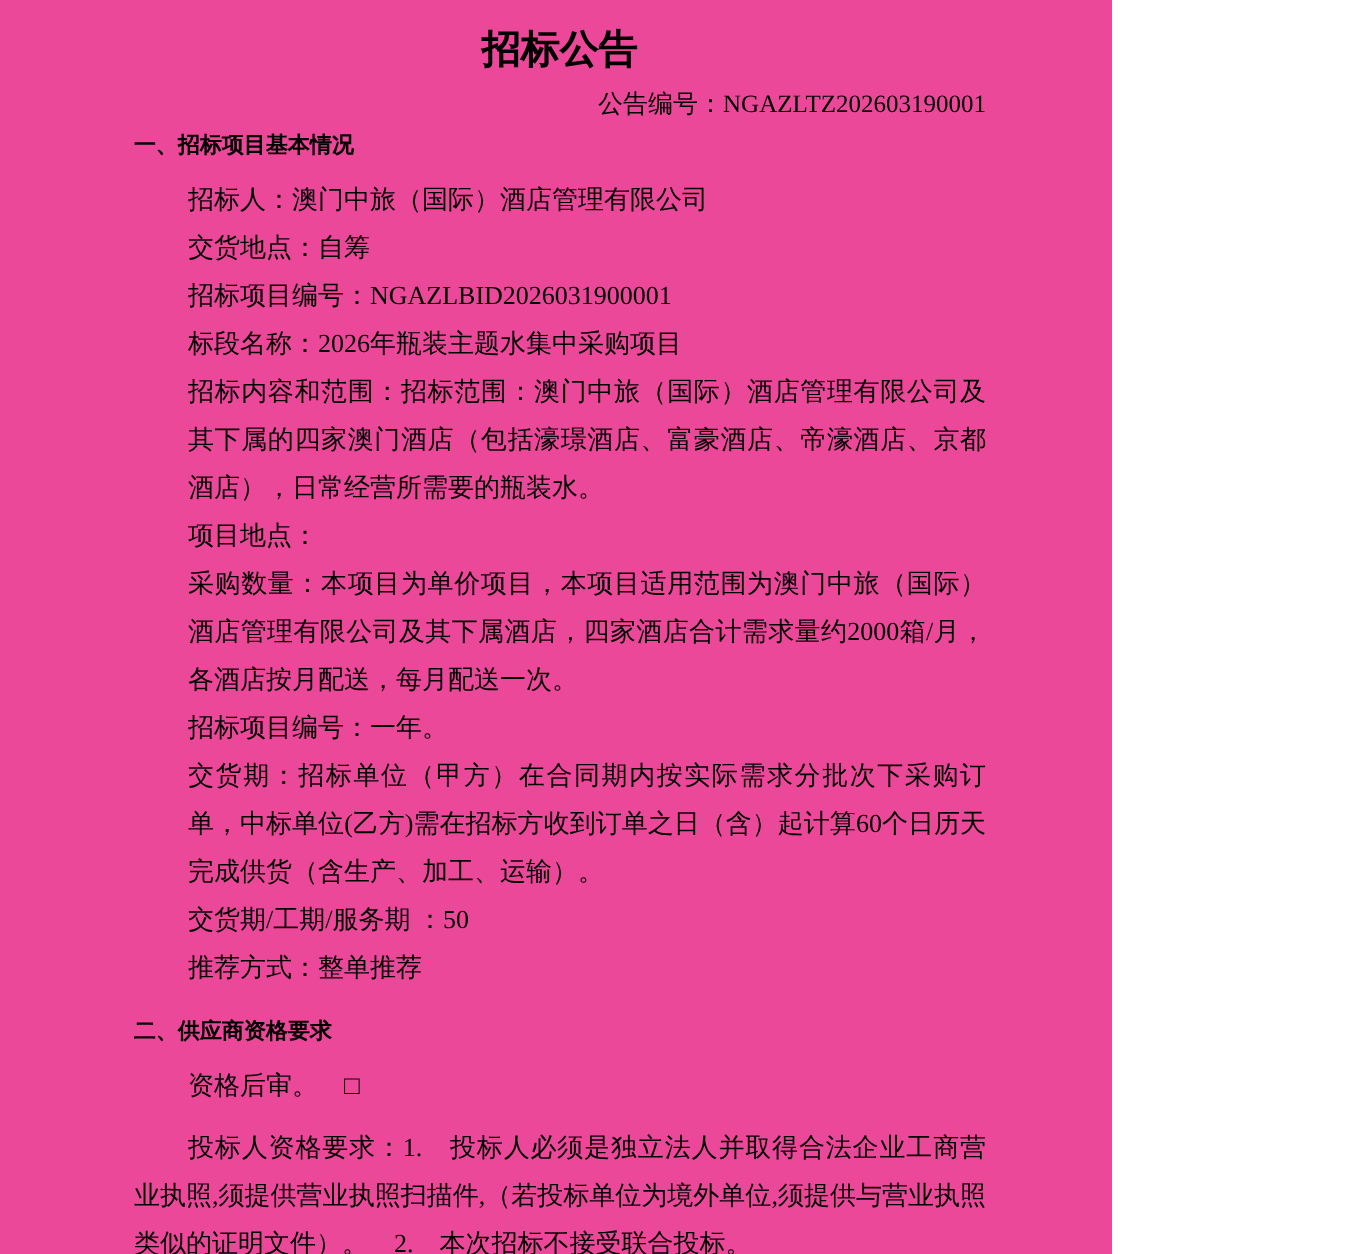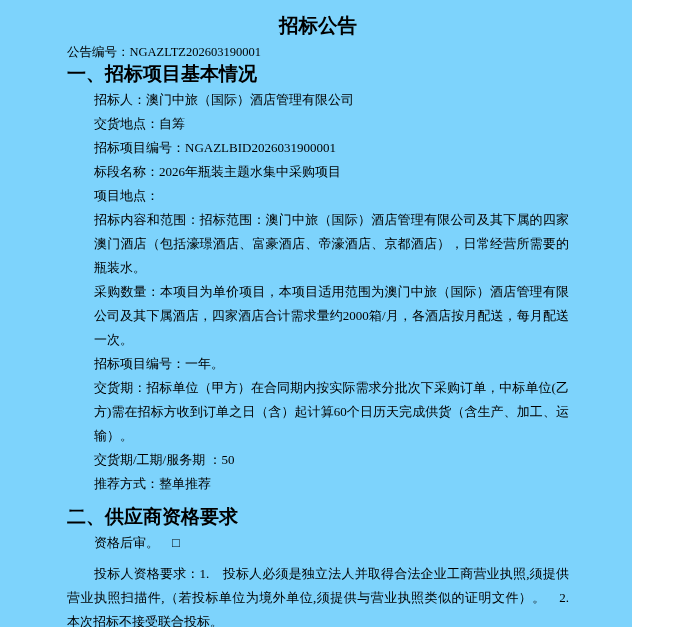--- a/index.html
+++ b/index.html
@@ -2,49 +2,50 @@
 <html><head>
 <meta charset="utf-8">
 <style>
   html, body {
     margin: 0;
     padding: 0;
     background: #ffffff;
   }
   .page {
     position: relative;
-    width: 632px;
+    width: 556px;
     height: 627px;
     overflow: hidden;
-    background: #7dd3fc;
+    background: #ec4899;
     color: #000000;
     box-sizing: border-box;
     padding: 10px 63px 0 67px;
     font-family: "Liberation Serif", "DejaVu Serif", serif;
     font-size: 13px;
   }
   .doc-title {
     margin: 2px 0 4px 0;
     text-align: center;
     font-family: "Liberation Sans", "DejaVu Sans", sans-serif;
     font-weight: bold;
     font-size: 19.5px;
     line-height: 26px;
   }
   .notice-no {
+    text-align: right;
     font-size: 12.5px;
     line-height: 20px;
     margin-bottom: 2px;
     white-space: nowrap;
   }
   .section-heading {
     margin: 0 0 4px 0;
-    font-family: Liberation Serif, serif;
+    font-family: Liberation Mono, monospace;
     font-weight: bold;
-    font-size: 19px;
+    font-size: 11px;
     line-height: 20px;
   }
   .section-heading.second {
     margin-top: 11px;
   }
   p.body-line {
     margin: 0;
     line-height: 24px;
     text-align: justify;
   }
@@ -68,22 +69,22 @@
   <div class="notice-no">
     <span>公告编号：</span><span>NGAZLTZ202603190001</span>
   </div>
 
   <h2 class="section-heading">一、招标项目基本情况</h2>
 
   <p class="body-line indent-block">招标人：澳门中旅（国际）酒店管理有限公司</p>
   <p class="body-line indent-block">交货地点：自筹</p>
   <p class="body-line indent-block">招标项目编号：NGAZLBID2026031900001</p>
   <p class="body-line indent-block">标段名称：2026年瓶装主题水集中采购项目</p>
+  <p class="body-line indent-block">招标内容和范围：招标范围：澳门中旅（国际）酒店管理有限公司及其下属的四家澳门酒店（包括濠璟酒店、富豪酒店、帝濠酒店、京都酒店），日常经营所需要的瓶装水。</p>
   <p class="body-line indent-block">项目地点：</p>
-  <p class="body-line indent-block">招标内容和范围：招标范围：澳门中旅（国际）酒店管理有限公司及其下属的四家澳门酒店（包括濠璟酒店、富豪酒店、帝濠酒店、京都酒店），日常经营所需要的瓶装水。</p>
   <p class="body-line indent-block">采购数量：本项目为单价项目，本项目适用范围为澳门中旅（国际）酒店管理有限公司及其下属酒店，四家酒店合计需求量约2000箱/月，各酒店按月配送，每月配送一次。</p>
   <p class="body-line indent-block">招标项目编号：一年。</p>
   <p class="body-line indent-block">交货期：招标单位（甲方）在合同期内按实际需求分批次下采购订单，中标单位(乙方)需在招标方收到订单之日（含）起计算60个日历天完成供货（含生产、加工、运输）。</p>
   <p class="body-line indent-block">交货期/工期/服务期 ：50</p>
   <p class="body-line indent-block">推荐方式：整单推荐</p>
 
   <h2 class="section-heading second">二、供应商资格要求</h2>
 
   <p class="body-line indent-block gap-before" style="margin-top:2px !important;">资格后审。　□</p>
   <p class="body-line indent-first gap-before">投标人资格要求：1.　投标人必须是独立法人并取得合法企业工商营业执照,须提供营业执照扫描件,（若投标单位为境外单位,须提供与营业执照类似的证明文件）。　2.　本次招标不接受联合投标。</p>

